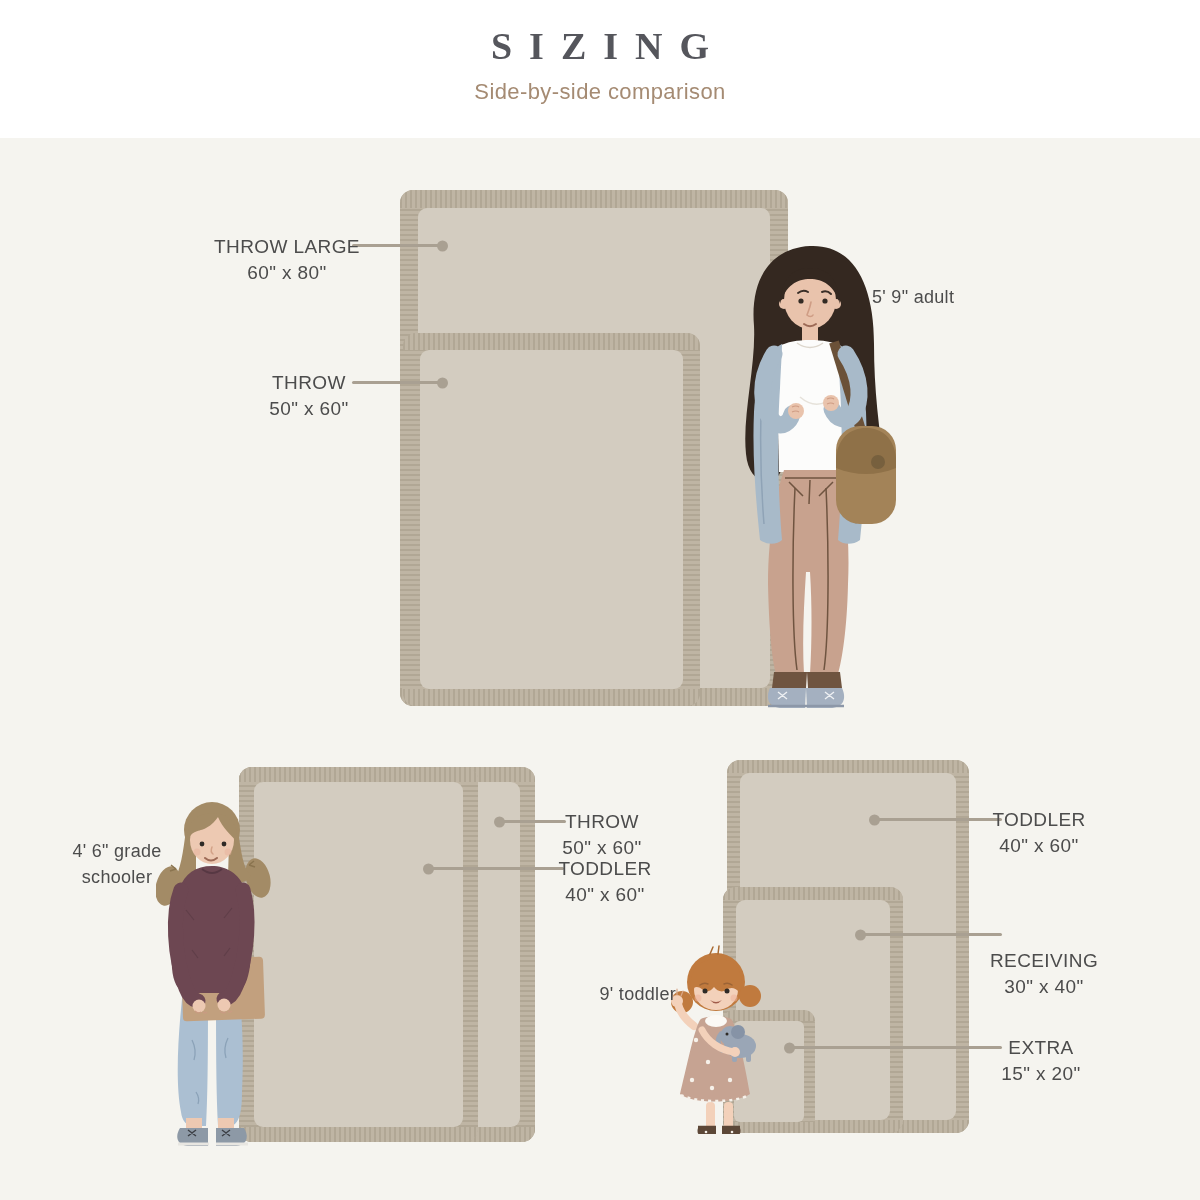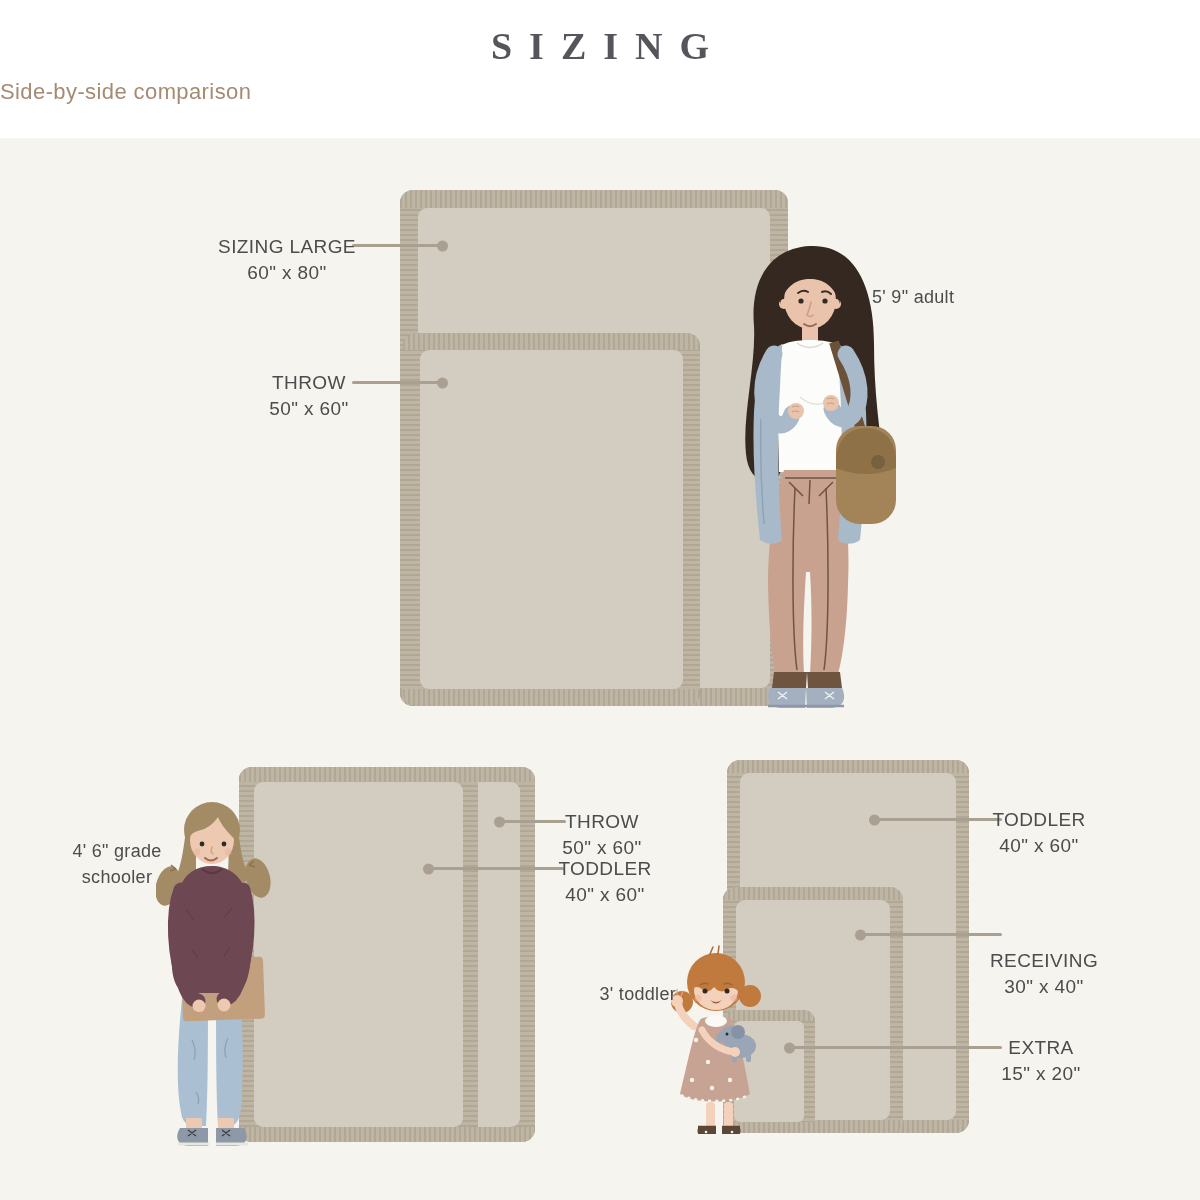--- a/index.html
+++ b/index.html
@@ -5,21 +5,21 @@
 <style>
   html,body{margin:0;padding:0;}
   body{font-family:"Liberation Sans",sans-serif;background:#e9e8e4;}
   .canvas{position:relative;width:1200px;height:1200px;margin:0 auto;background:var(--page-bg,#f5f4ef);overflow:hidden;}
 
   
   .header{position:absolute;top:0;left:0;width:1200px;height:138px;background:var(--header-bg,#ffffff);}
   .title{position:absolute;top:24px;left:0;width:100%;text-align:center;
          font-family:"Liberation Serif",serif;font-weight:700;font-size:38px;
          letter-spacing:17px;text-indent:17px;color:var(--title-color,#55565c);}
-  .subtitle{position:absolute;top:79px;left:0;width:100%;
+  .subtitle{position:absolute;top:79px;left:0;width:100%;text-align:center;
          font-size:22px;letter-spacing:.4px;color:var(--subtitle-color,#a58b73);}
 
   
   .blanket{position:absolute;border-radius:13px;z-index:1;
            background:repeating-linear-gradient(0deg,#b1a795 0 2px,#bfb5a4 2px 5px);}
   .blanket::before,.blanket::after{content:"";position:absolute;left:0;right:0;
            background:repeating-linear-gradient(90deg,#b1a795 0 2px,#bfb5a4 2px 5px);}
   .blanket::before{top:0;border-radius:13px 13px 0 0;}
   .blanket::after{bottom:0;border-radius:0 0 13px 13px;}
   .inner{position:absolute;background:var(--blanket-color,#d3ccc0);border-radius:9px;z-index:1;}
@@ -63,21 +63,21 @@
     </div>
 
   <div class="lead" style="left:352px;top:244px;width:92px;">
     <span class="dot dot-right"></span>
     </div>
   <div class="lead" style="left:352px;top:381px;width:92px;">
     <span class="dot dot-right"></span>
     </div>
 
   <div class="size-label" style="left:202px;top:234px;width:170px;">
-    <div>SIZING LARGE</div>
+    <div>THROW LARGE</div>
     <div>60" x 80"</div>
   </div>
   <div class="size-label" style="left:224px;top:370px;width:170px;">
     <div>THROW</div>
     <div>50" x 60"</div>
   </div>
 
   <div class="person-label" style="left:872px;top:284px;">5' 9" adult</div>
 
   <div class="figure" style="left:712px;top:242px;width:186px;height:470px;">
@@ -208,21 +208,21 @@
   </div>
   <div class="size-label" style="left:959px;top:922px;width:170px;margin-top:26px;">
     <div>RECEIVING</div>
     <div>30" x 40"</div>
   </div>
   <div class="size-label" style="left:956px;top:1035px;width:170px;">
     <div>EXTRA</div>
     <div>15" x 20"</div>
   </div>
 
-  <div class="person-label" style="left:546px;top:981px;width:130px;text-align:right;">3' toddler</div>
+  <div class="person-label" style="left:546px;top:981px;width:130px;text-align:right;">9' toddler</div>
 
   <div class="figure" style="left:648px;top:944px;width:130px;height:190px;">
     <svg viewBox="0 0 130 190" xmlns="http://www.w3.org/2000/svg">
       <circle cx="68" cy="38" r="29" fill="#c07a3e"></circle>
       <circle cx="34" cy="58" r="11" fill="#c07a3e"></circle>
         <circle cx="102" cy="52" r="11" fill="#c07a3e"></circle>
       <path d="M62,10 l3,-7 M70,10 l1,-8" stroke="#a96a32" stroke-width="1.5" fill="none" stroke-linecap="round"></path>
       <ellipse cx="68" cy="46" rx="22" ry="20" fill="#f3d1ba"></ellipse>
       <path d="M68,15 C50,15 41,28 43,47 C47,41 51,43 55,46 C59,49 63,47 66,43 C69,47 74,49 78,46 C82,43 87,43 91,48 C95,44 95,30 88,21 C83,16 76,15 68,15 Z" fill="#c07a3e"></path>
       <circle cx="57" cy="47" r="2.5" fill="#2e2a26"></circle>

